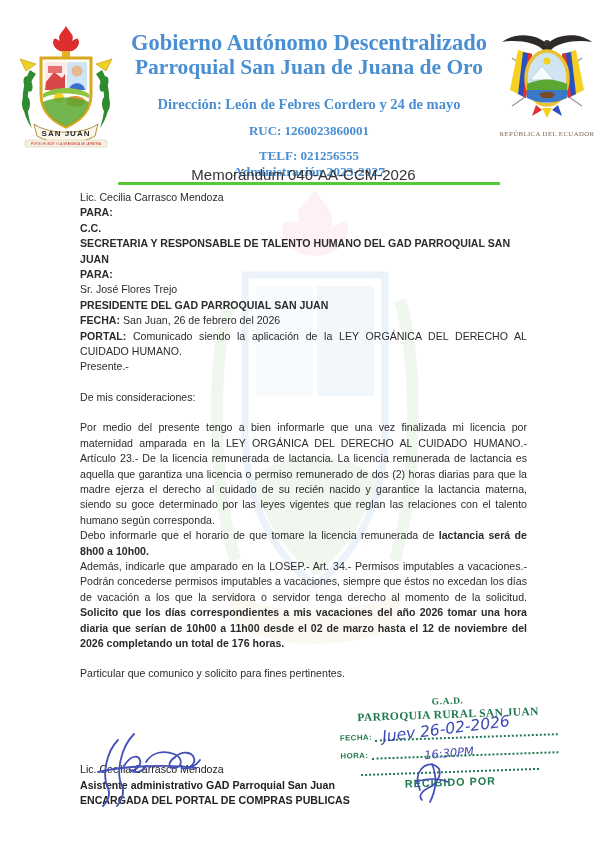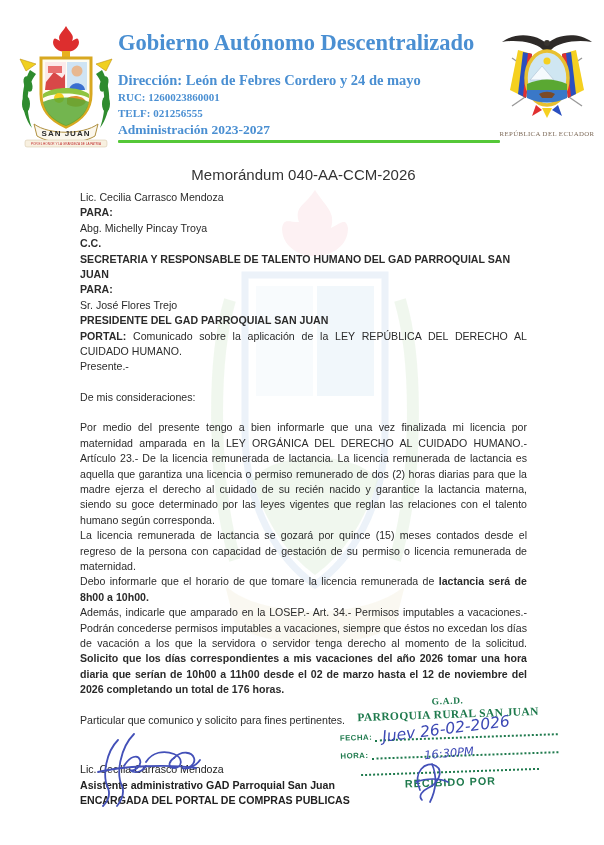--- a/index.html
+++ b/index.html
@@ -12,27 +12,27 @@
   
   .watermark { position:absolute; left:190px; top:180px; width:250px; height:500px; opacity:0.5; z-index:0; pointer-events:none; }
   
   .crest-left  { position:absolute; left:12px;  top:24px; width:108px; height:126px; z-index:2; }
   .crest-right { position:absolute; left:492px; top:28px; width:110px; height:118px; z-index:2; text-align:center; }
   .crest-right .caption {
     margin-top:2px; font-family:"Liberation Serif", serif; font-size:6.8px;
     letter-spacing:0.4px; color:#7d6a58; white-space:nowrap;
   }
   .head-text {
-    position:absolute; left:118px; top:30px; width:382px; z-index:2;
+    position:absolute; left:118px; top:30px; width:382px; text-align:center; z-index:2;
     font-family:"Liberation Serif", serif; font-weight:bold; color:#4a8fd2;
   }
   .ht-1 { font-size:22.5px; line-height:25px; }
   .ht-2 { font-size:21.5px; line-height:24px; }
   .ht-3 { font-size:14.5px; line-height:17px; margin-top:17px; }
-  .ht-4 { font-size:11px;   line-height:15px; margin-top:1px; }
+  .ht-4 { font-size:13px;   line-height:15px; margin-top:10px; }
   .ht-5 { font-size:13.5px; line-height:16px; margin-top:1px; }
   .green-rule { margin-top:2px; height:3px; background:#55c838; border-radius:1px; }
   
   .memo-no {
     position:absolute; left:80px; top:166px; width:447px; text-align:center;
     font-size:15px; color:#333; z-index:2;
   }
   
   .body-block { position:absolute; left:80px; top:190px; width:447px; z-index:2;
     font-size:10.6px; line-height:15.4px; color:#2b2b2b; }
@@ -139,45 +139,45 @@
 
       <path d="M44 77 L40 88 L50 82 Z" fill="#e03030"></path>
       <path d="M66 77 L70 88 L60 82 Z" fill="#2a50c0"></path>
       <path d="M50 80 L55 90 L60 80 Z" fill="#f5d020"></path>
     </svg>
     <div class="caption">REPÚBLICA DEL ECUADOR</div>
   </div>
 
   <div class="head-text">
     <div class="ht-1">Gobierno Autónomo Descentralizado</div>
+    <div class="ht-2">Parroquial San Juan de Juana de Oro</div>
     <div class="ht-3">Dirección: León de Febres Cordero y 24 de mayo</div>
     <div class="ht-4">RUC: 1260023860001</div>
     <div class="ht-4">TELF: 021256555</div>
     <div class="ht-5">Administración 2023-2027</div>
     <div class="green-rule"></div>
   </div>
 
   <div class="memo-no">Memorándum 040-AA-CCM-2026</div>
 
   <div class="body-block">
     <p class="line">Lic. Cecilia Carrasco Mendoza</p>
     <p class="line bold">PARA:</p>
-    <p class="line">Abg. Michelly Pincay Troya</p>
     <p class="line bold">C.C.</p>
     <p class="line bold">SECRETARIA Y RESPONSABLE DE TALENTO HUMANO DEL GAD PARROQUIAL SAN JUAN</p>
     <p class="line bold">PARA:</p>
     <p class="line">Sr. José Flores Trejo</p>
     <p class="line bold">PRESIDENTE DEL GAD PARROQUIAL SAN JUAN</p>
-    <p class="para"><span class="bold">PORTAL:</span> <span>Comunicado sobre la aplicación de la LEY REPÚBLICA DEL DERECHO AL CUIDADO HUMANO.</span></p>
+    <p class="line"><span class="bold">FECHA:</span> <span>San Juan, 26 de febrero del 2026</span></p>
+    <p class="para"><span class="bold">PORTAL:</span> <span>Comunicado siendo la aplicación de la LEY ORGÁNICA DEL DERECHO AL CUIDADO HUMANO.</span></p>
     <p class="line">Presente.-</p>
     <div class="gap"></div>
     <p class="line">De mis consideraciones:</p>
     <div class="gap"></div>
     <p class="para">Por medio del presente tengo a bien informarle que una vez finalizada mi licencia por maternidad amparada en la LEY ORGÁNICA DEL DERECHO AL CUIDADO HUMANO.- Artículo 23.- De la licencia remunerada de lactancia. La licencia remunerada de lactancia es aquella que garantiza una licencia o permiso remunerado de dos (2) horas diarias para que la madre ejerza el derecho al cuidado de su recién nacido y garantice la lactancia materna, siendo su goce determinado por las leyes vigentes que reglan las relaciones con el talento humano según corresponda.</p>
-    <p class="para">La licencia remunerada de lactancia se gozará por quince (15) meses contados desde el regreso de la persona con capacidad de gestación de su permiso o licencia remunerada de maternidad.</p>
     <p class="para"><span>Debo informarle que el horario de que tomare la licencia remunerada de </span><span class="bold">lactancia será de 8h00 a 10h00.</span></p>
     <p class="para"><span>Además, indicarle que amparado en la LOSEP.- Art. 34.- Permisos imputables a vacaciones.- Podrán concederse permisos imputables a vacaciones, siempre que éstos no excedan los días de vacación a los que la servidora o servidor tenga derecho al momento de la solicitud. </span><span class="bold">Solicito que los días correspondientes a mis vacaciones del año 2026 tomar una hora diaria que serían de 10h00 a 11h00 desde el 02 de marzo hasta el 12 de noviembre del 2026 completando un total de 176 horas.</span></p>
     <div class="gap"></div>
     <p class="line">Particular que comunico y solicito para fines pertinentes.</p>
   </div>
 
   <svg class="sig-scribble" width="140" height="82" viewBox="0 0 140 82">
     <g fill="none" stroke="#4350b8" stroke-width="1.8" stroke-linecap="round">
       <path d="M40 14 C28 26 24 50 30 62 C33 70 29 76 25 80"></path>
       <path d="M56 8 C42 22 38 48 44 60 C47 68 43 75 39 80"></path>

